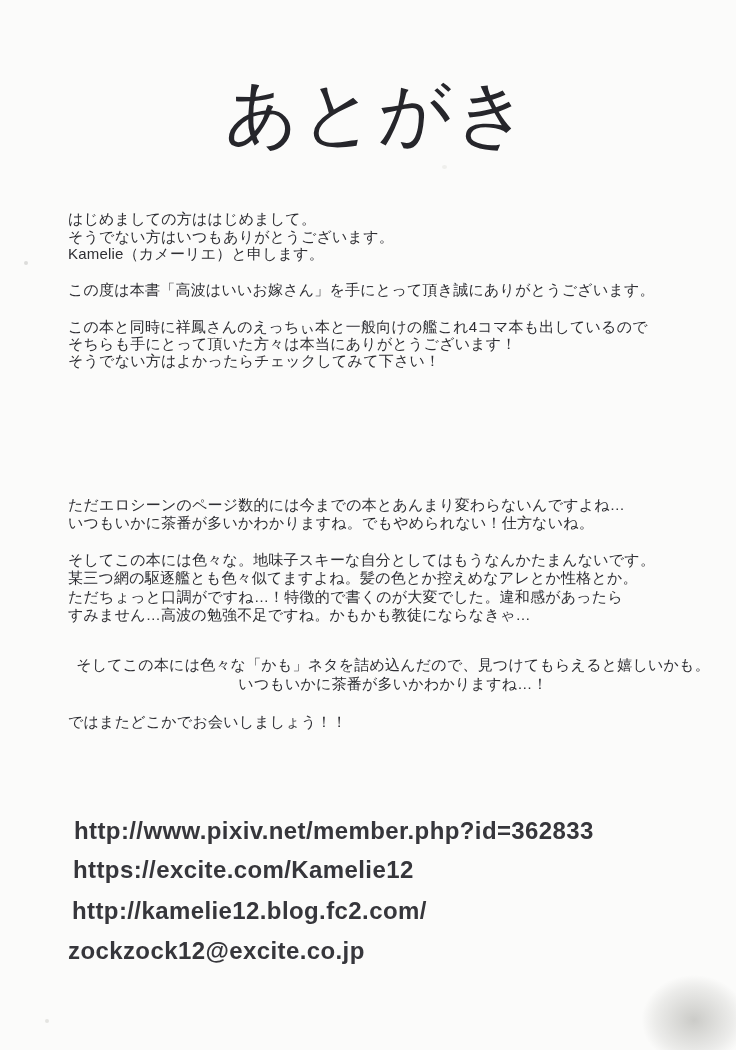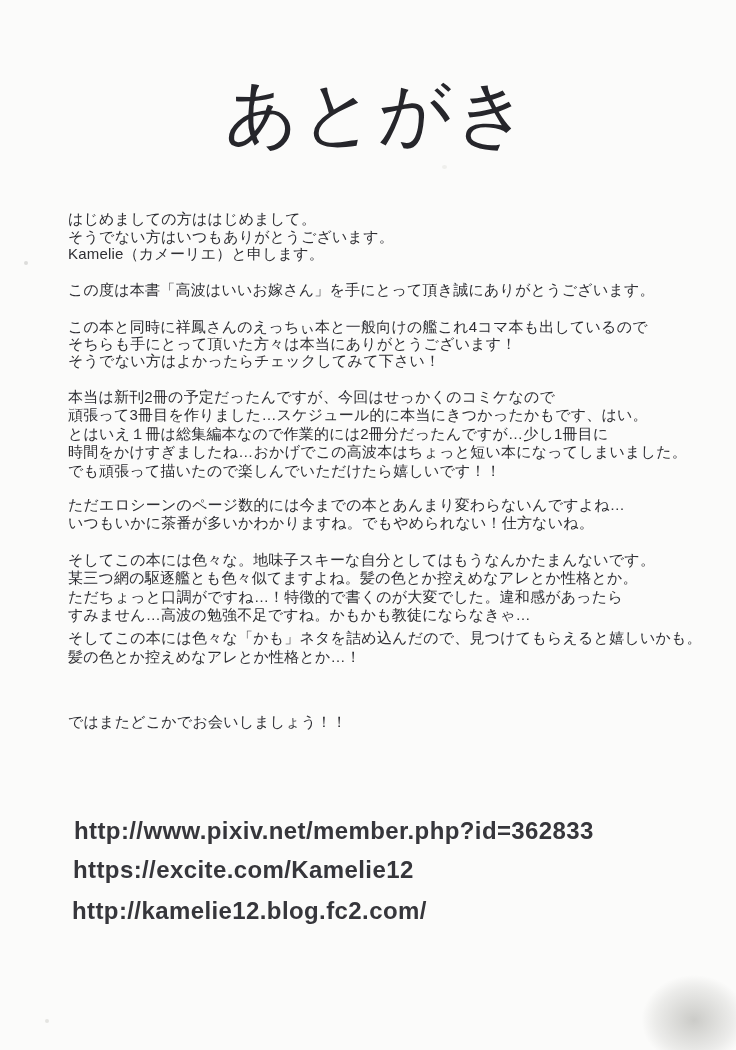--- a/index.html
+++ b/index.html
@@ -33,21 +33,21 @@
     color:#2e2e33;
     white-space:nowrap;
   }
   .para .line{display:block;}
   .p1{top:210px;line-height:17.5px;}
   .p2{top:281px;line-height:17.5px;}
   .p3{top:318px;line-height:17px;}
   .p4{top:388px;line-height:18.4px;}
   .p5{top:496px;line-height:18px;}
   .p6{top:551px;line-height:18.4px;}
-  .p7{top:628px;line-height:19px;}
+  .p7{top:655px;line-height:19px;text-align:center;}
   .p8{top:713px;line-height:18px;}
   .link-line{
     position:absolute;
     font-size:24px;
     font-weight:600;
     letter-spacing:0.4px;
     color:#36363b;
     white-space:nowrap;
   }
   .link-1{top:817px;left:74px;}
@@ -81,51 +81,45 @@
   <div class="para p2">
     <span class="line">この度は本書「高波はいいお嫁さん」を手にとって頂き誠にありがとうございます。</span>
   </div>
 
   <div class="para p3">
     <span class="line">この本と同時に祥鳳さんのえっちぃ本と一般向けの艦これ4コマ本も出しているので</span>
     <span class="line">そちらも手にとって頂いた方々は本当にありがとうございます！</span>
     <span class="line">そうでない方はよかったらチェックしてみて下さい！</span>
   </div>
 
-  <div class="para p4">
-    <span class="line">本当は新刊2冊の予定だったんですが、今回はせっかくのコミケなので</span>
-    <span class="line">頑張って3冊目を作りました…スケジュール的に本当にきつかったかもです、はい。</span>
-    <span class="line">とはいえ１冊は総集編本なので作業的には2冊分だったんですが…少し1冊目に</span>
-    <span class="line">時間をかけすぎましたね…おかげでこの高波本はちょっと短い本になってしまいました。</span>
-    <span class="line">でも頑張って描いたので楽しんでいただけたら嬉しいです！！</span>
-  </div>
 
   <div class="para p5">
     <span class="line">ただエロシーンのページ数的には今までの本とあんまり変わらないんですよね…</span>
     <span class="line">いつもいかに茶番が多いかわかりますね。でもやめられない！仕方ないね。</span>
   </div>
 
   <div class="para p6">
     <span class="line">そしてこの本には色々な。地味子スキーな自分としてはもうなんかたまんないです。</span>
     <span class="line">某三つ網の駆逐艦とも色々似てますよね。髪の色とか控えめなアレとか性格とか。</span>
     <span class="line">ただちょっと口調がですね…！特徴的で書くのが大変でした。違和感があったら</span>
     <span class="line">すみません…高波の勉強不足ですね。かもかも教徒にならなきゃ…</span>
   </div>
 
   <div class="para p7">
     <span class="line">そしてこの本には色々な「かも」ネタを詰め込んだので、見つけてもらえると嬉しいかも。</span>
-    <span class="line">髪の色とか控えめなアレとか性格とか…！</span>
+    <span class="line">いつもいかに茶番が多いかわかりますね…！</span>
   </div>
 
   <div class="para p8">
     <span class="line">ではまたどこかでお会いしましょう！！</span>
   </div>
 
   <div class="link-line link-1">http://www.pixiv.net/member.php?id=362833</div>
   <div class="link-line link-2">https://excite.com/Kamelie12</div>
   <div class="link-line link-3">http://kamelie12.blog.fc2.com/</div>
+  <div class="link-line link-4">zockzock12@excite.co.jp</div>
 
   <div class="speck speck-a"></div>
   <div class="speck speck-b"></div>
   <div class="speck speck-c"></div>
   <div class="corner-shadow"></div>
 
 </div>
 
 </body></html>

